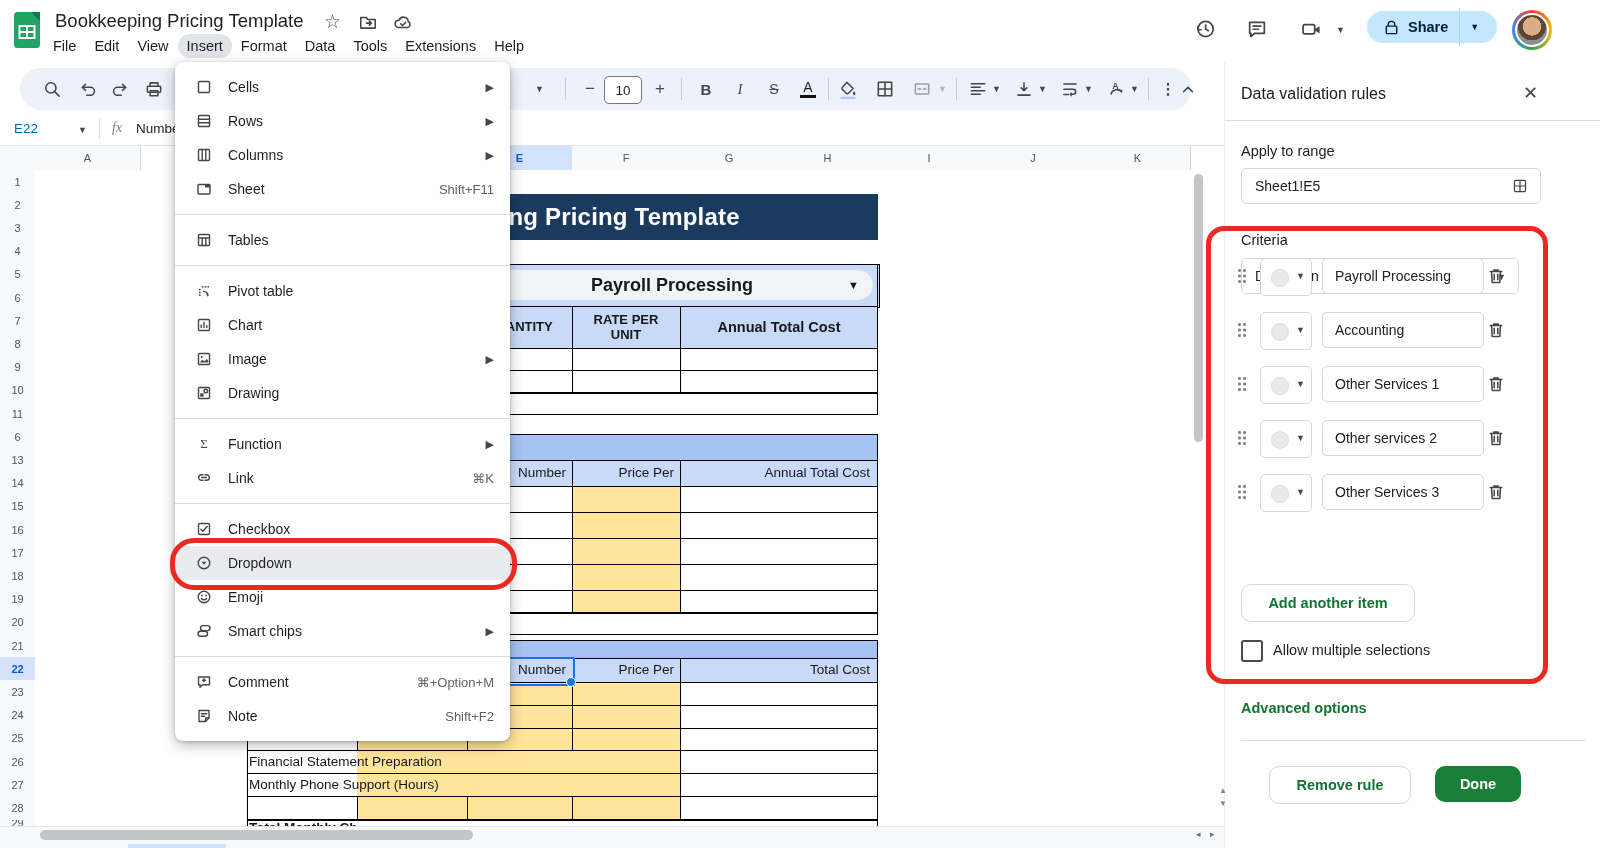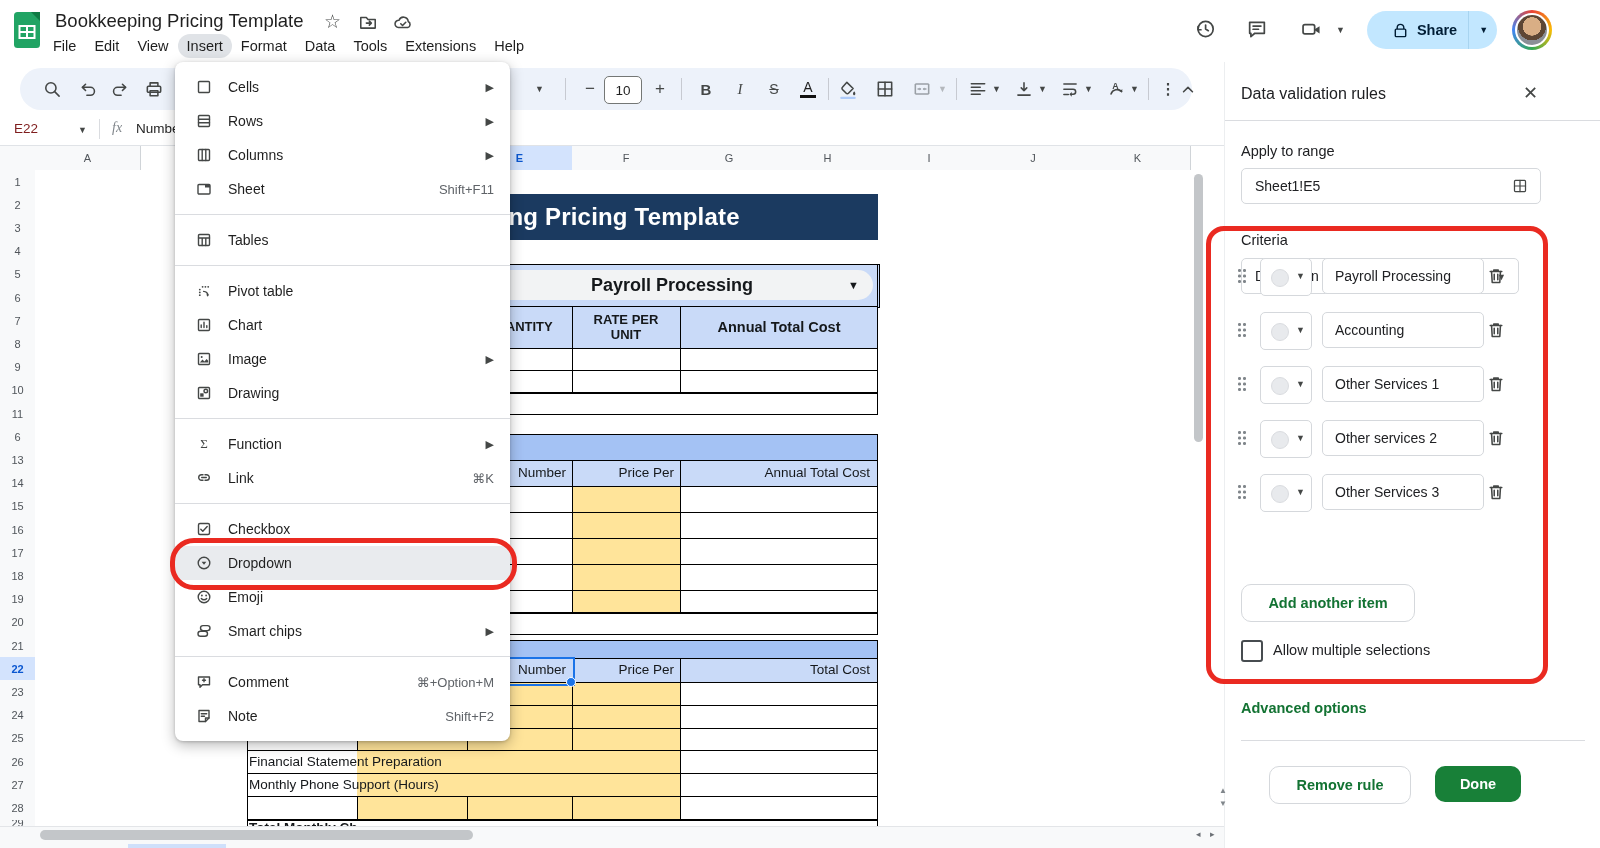--- a/index.html
+++ b/index.html
@@ -102,21 +102,21 @@
       </svg>
     </span>
   <span class="abs ic i22" style="left:1300px;top:18px;">
       <svg viewBox="0 0 18 18">
         <rect stroke="#444746" stroke-width="1.4" fill="none" stroke-linecap="round" stroke-linejoin="round" x="2.5" y="5.5" width="9.5" height="7.5" rx="1.5"></rect>
         <path d="M12 9.3l4-2.6v6l-4-2.6z" fill="#444746"></path>
       </svg>
     </span>
   <span class="abs car9" style="left:1336px;top:25px;">▼</span>
 
-  <div class="abs flex" style="left:1367px;top:11px;width:130px;height:38px;background:#c2e7ff;border-radius:19px;justify-content:center;">
+  <div class="abs flex" style="left:1367px;top:11px;width:130px;height:32px;background:#c2e7ff;border-radius:19px;">
     <span class="ic" style="width:17px;height:17px;margin-left:16px;color:#001d35;">
         <svg viewBox="0 0 18 18">
           <rect x="3.5" y="7.5" width="11" height="8" rx="1" stroke="#001d35" stroke-width="1.5" fill="none"></rect>
           <path d="M5.5 7.5V6a3.5 3.5 0 0 1 7 0v1.5" stroke="#001d35" stroke-width="1.5" fill="none"></path>
         </svg>
       </span>
     <span style="font-size:14.5px;color:#001d35;font-weight:bold;margin-left:8px;">Share</span>
     <span style="width:1px;height:38px;background:#a8d4f0;margin-left:11px;"></span>
     <span class="car9" style="margin-left:10px;color:#001d35;">▼</span>
   </div>
@@ -223,21 +223,21 @@
     <span class="tb-sep" style="left:1128px;"></span>
     <span class="tb b" style="left:1138px;width:20px;font-size:15px;">⋮</span>
     <span class="tb i20" style="left:1158px;">
         <svg viewBox="0 0 18 18">
           <path stroke="#444746" stroke-width="1.4" fill="none" stroke-linecap="round" stroke-linejoin="round" d="M5 11.5l4-4 4 4"></path>
         </svg>
       </span>
   </div>
 
   <div class="abs" id="fbar">
-    <span class="abs" style="left:14px;top:7px;font-size:13.5px;color:#7f1d1d;">E22</span>
+    <span class="abs" style="left:14px;top:7px;font-size:13.5px;color:#0369a1;">E22</span>
     <span class="abs car9" style="left:78px;top:11px;">▼</span>
     <span class="abs" style="left:99px;top:5px;width:1px;height:20px;background:#dadce0;"></span>
     <span class="abs" style="left:112px;top:6px;font-size:14px;font-style:italic;color:#80868b;font-family:'Liberation Serif',serif;">fx</span>
     <span class="abs" style="left:136px;top:7px;font-size:13.5px;color:#1f1f1f;">Number</span>
   </div>
 
   <div class="abs" style="left:0;top:146px;width:35px;height:24px;background:#f8f9fa;border-right:1px solid #d0d4d8;border-bottom:1px solid #d0d4d8;"></div>
   <div id="colheads">
       <div class="colhead" style="left: 35px; width: 105px;">A</div>
       <div class="colhead selhead" style="left: 467px; width: 105px;">E</div>

